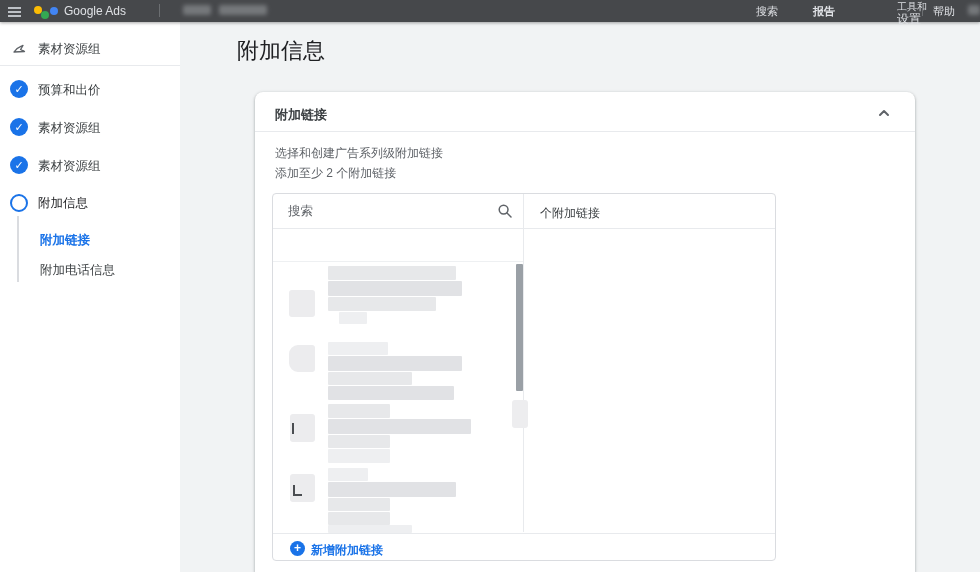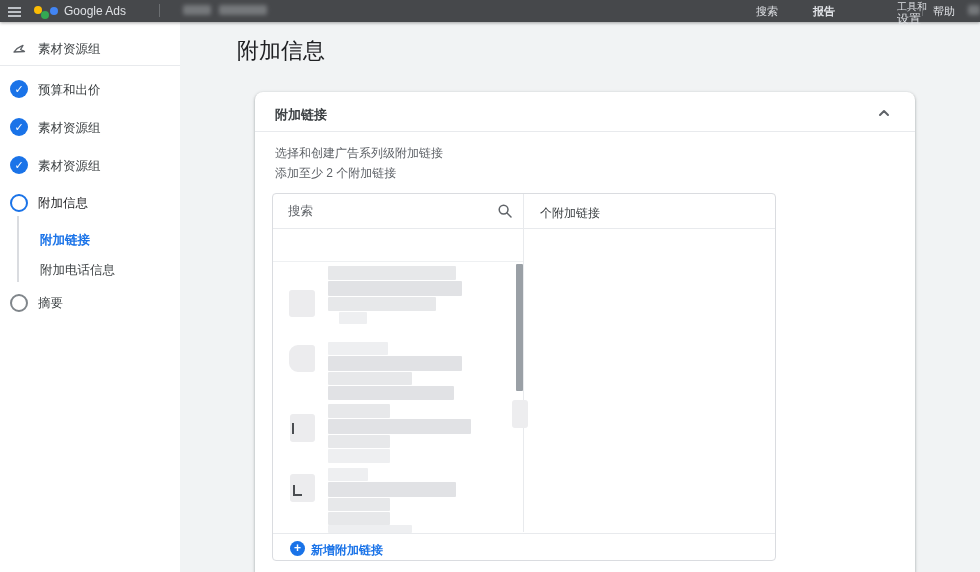--- a/index.html
+++ b/index.html
@@ -124,24 +124,20 @@
 
     <div class="abs" style="left:17px;top:194px;width:2px;height:66px;background:#dadce0;"></div>
 
     <div class="abs" style="left:40px;top:208px;height:16px;">
       <span class="sub-link" style="color:#1a73e8;font-weight:700;">附加链接</span>
     </div>
     <div class="abs" style="left:40px;top:238px;height:16px;">
       <span class="sub-link" style="color:#3c4043;">附加电话信息</span>
     </div>
 
-    <div class="abs" style="left:0;top:271px;width:180px;height:20px;">
-      <div class="abs circle-todo" style="left:10px;top:1px;"></div>
-      <div class="abs side-label" style="left:38px;top:2px;">摘要</div>
-    </div>
   </div>
 
   <div class="abs page-title" style="left:237px;top:36px;">附加信息</div>
 
   <div class="abs card">
 
     <div class="abs card-title" style="left:20px;top:14px;">附加链接</div>
     <div class="abs chev-btn" style="left:617px;top:9px;">
       <svg width="24" height="24" viewBox="0 0 24 24">
         <polyline points="8,14 12,10 16,14" fill="none" stroke="#5f6368" stroke-width="2" stroke-linecap="round" stroke-linejoin="round"></polyline>

